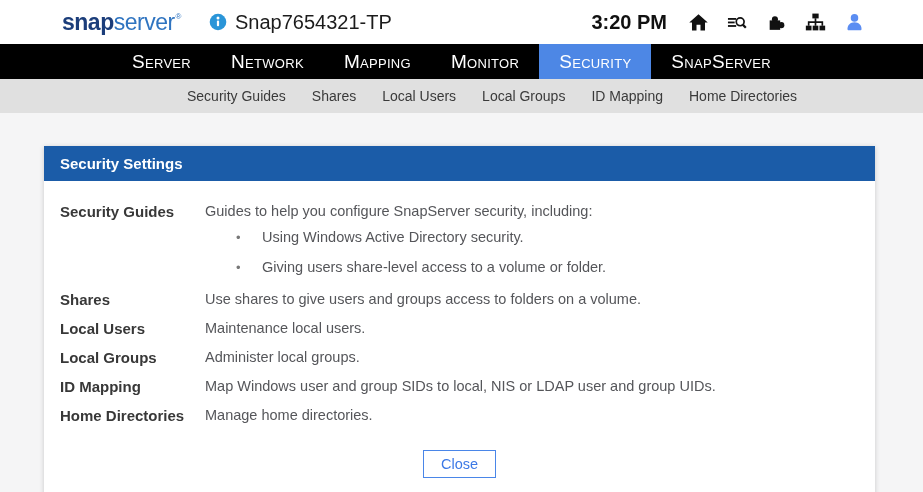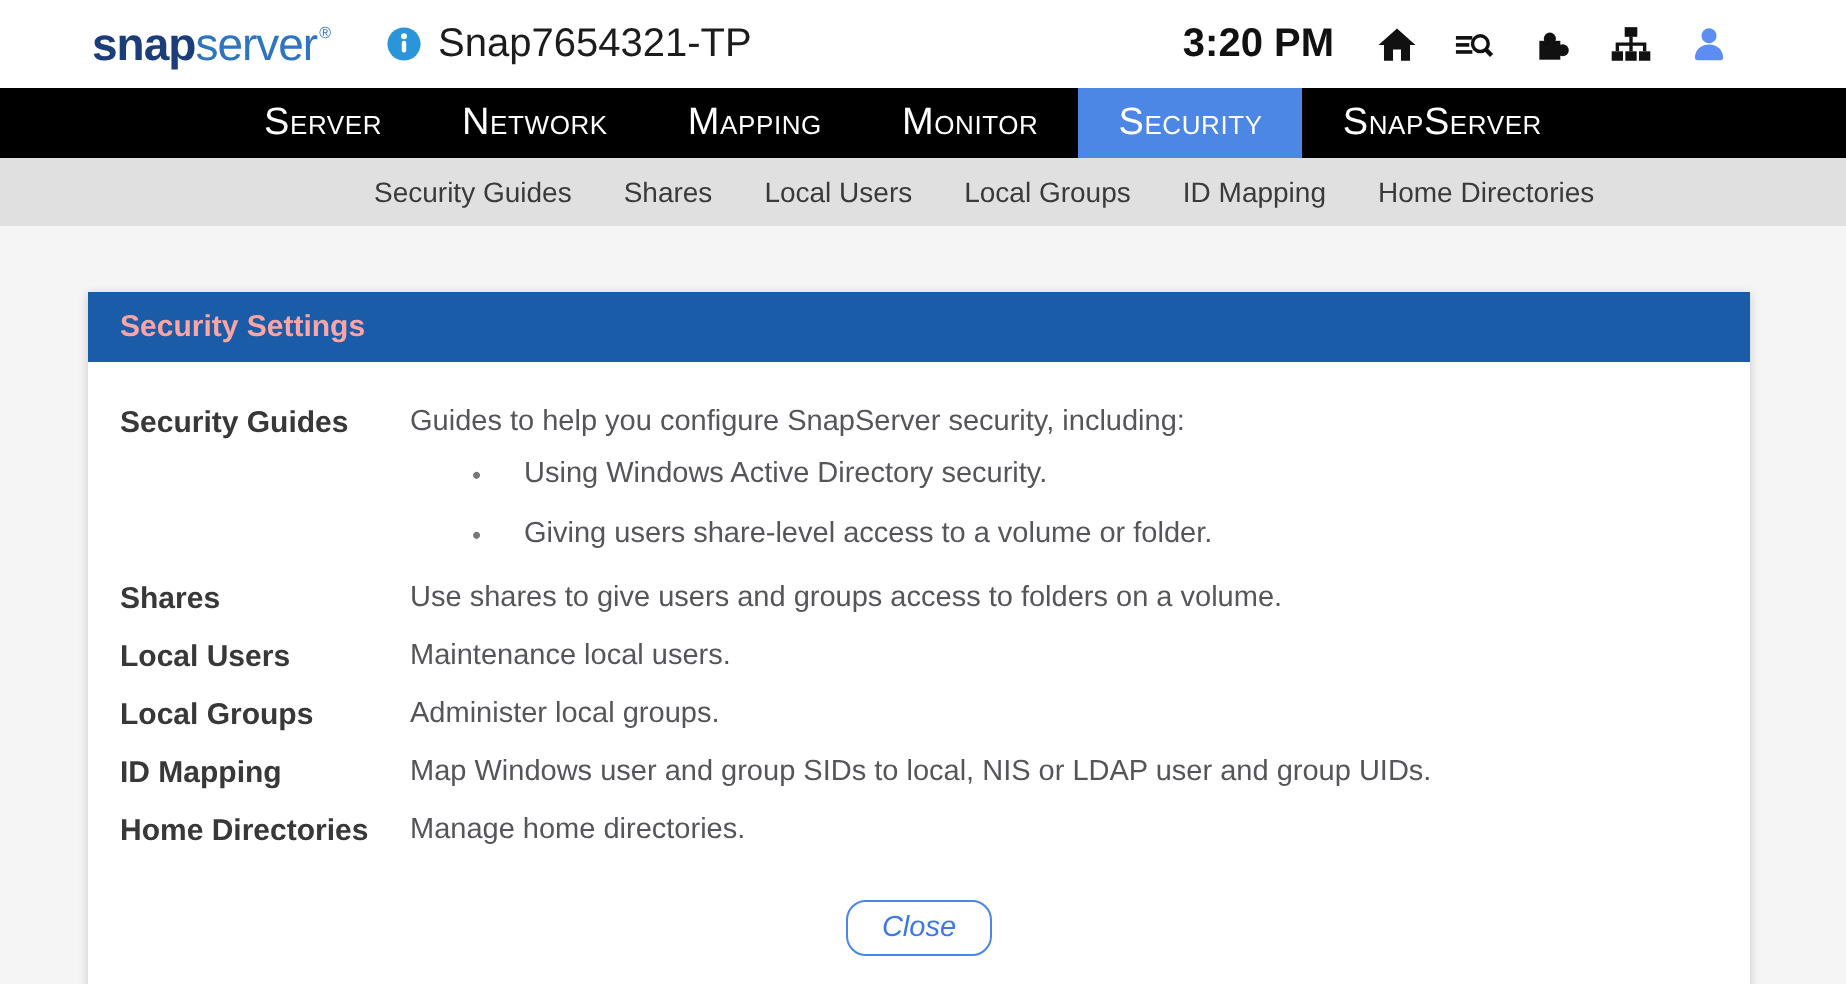--- a/index.html
+++ b/index.html
@@ -14,21 +14,21 @@
   }
   *{box-sizing:border-box;}
   html,body{margin:0;padding:0;}
   body{
     width:923px;height:492px;overflow:hidden;
     background:#f5f5f6;
     font-family:"Liberation Sans", sans-serif;
   }
   
   .topbar{height:44px;background:#ffffff;display:flex;align-items:center;}
-  .logo{margin-left:46px;font-size:23px;letter-spacing:-0.5px;white-space:nowrap;cursor:pointer;text-align:center;}
+  .logo{margin-left:62px;font-size:23px;letter-spacing:-0.5px;white-space:nowrap;cursor:pointer;text-align:center;}
   .logo-snap{color:var(--logo-dark);font-weight:bold;}
   .logo-server{color:var(--logo-light);}
   .logo-tm{color:var(--logo-light);font-size:8px;vertical-align:11px;margin-left:1px;}
   .device{display:flex;align-items:center;margin-left:28px;gap:8px;}
   .device-name{font-weight:normal;font-size:20px;color:#1c1c1c;}
   .topbar-right{margin-left:auto;margin-right:58px;display:flex;align-items:center;gap:18px;}
   .time{font-weight:bold;font-size:20px;color:#111;margin-right:3px;white-space:nowrap;}
   .ticon{width:21px;height:21px;display:block;color:#111;cursor:pointer;}
   .iicon{width:18px;height:18px;display:block;cursor:pointer;}
   
@@ -40,38 +40,37 @@
   .nav-item.active{background:var(--nav-active);}
   
   .subnav{height:34px;background:#e0e0e0;display:flex;align-items:center;padding-left:174px;}
   .subnav-item{font-size:14px;color:#3a3a3a;padding:0 13px;cursor:pointer;white-space:nowrap;}
   
   .panel{
     width:831px;margin:33px 0 0 44px;background:#fff;
     box-shadow:0 1px 5px rgba(0,0,0,0.18);
   }
   .panel-header{
-    height:35px;background:var(--panel-header);color:#fca5a5;
+    height:35px;background:var(--panel-header);color:#ffffff;
     font-weight:bold;font-size:15px;line-height:35px;padding-left:16px;
   }
   .panel-body{padding:20px 16px 0 16px;}
   .row{display:flex;margin-bottom:8px;}
   .row.has-bullets{margin-bottom:2px;}
   .row .label{width:145px;flex:none;font-weight:bold;font-size:15px;color:#383838;line-height:21px;}
   .row .descwrap{flex:1;font-size:14.5px;color:#55565a;line-height:21px;}
   .bullets{list-style:none;margin:5px 0 0 0;padding:0 0 9px 0;}
   .bullets li{position:relative;padding-left:57px;margin-bottom:9px;}
   .bullets li:last-child{margin-bottom:0;}
   .bullets li::before{content:"\2022";position:absolute;left:31px;color:#777;font-size:13px;}
   .close-row{text-align:center;padding:16px 0 20px;}
   .close-btn{
     background:#fff;border:1px solid var(--close-accent);color:var(--close-text);
-    font-size:14.5px;padding:5px 17px;border-radius:10px;cursor:pointer;
+    font-size:14.5px;padding:5px 17px;border-radius:0;cursor:pointer;
     font-family:"Liberation Sans", sans-serif;
-    font-style:italic;
   }
 </style>
 </head>
 <body>
 
 <header class="topbar">
   <div class="logo">
     <span class="logo-snap">snap</span><span class="logo-server">server</span><span class="logo-tm">®</span>
   </div>
   <div class="device">

